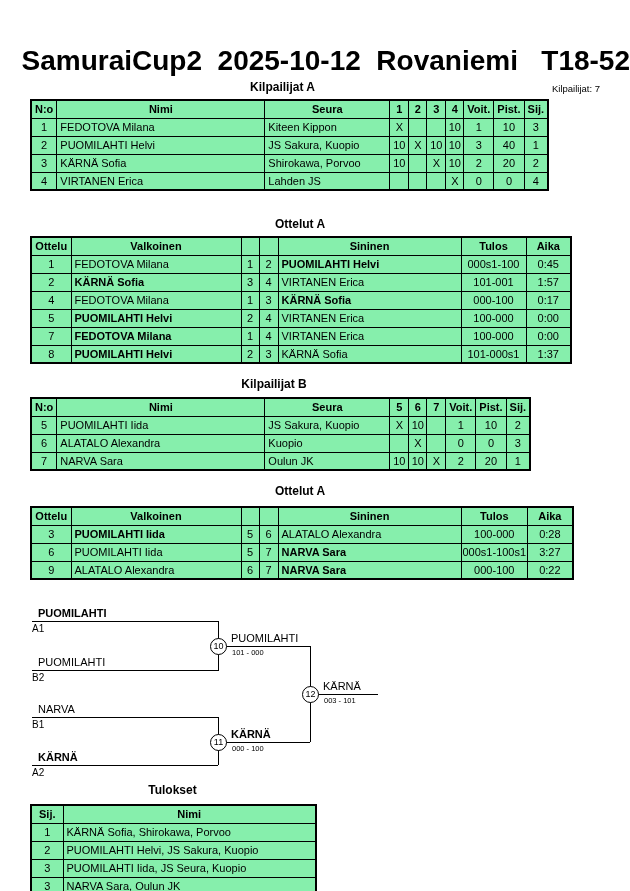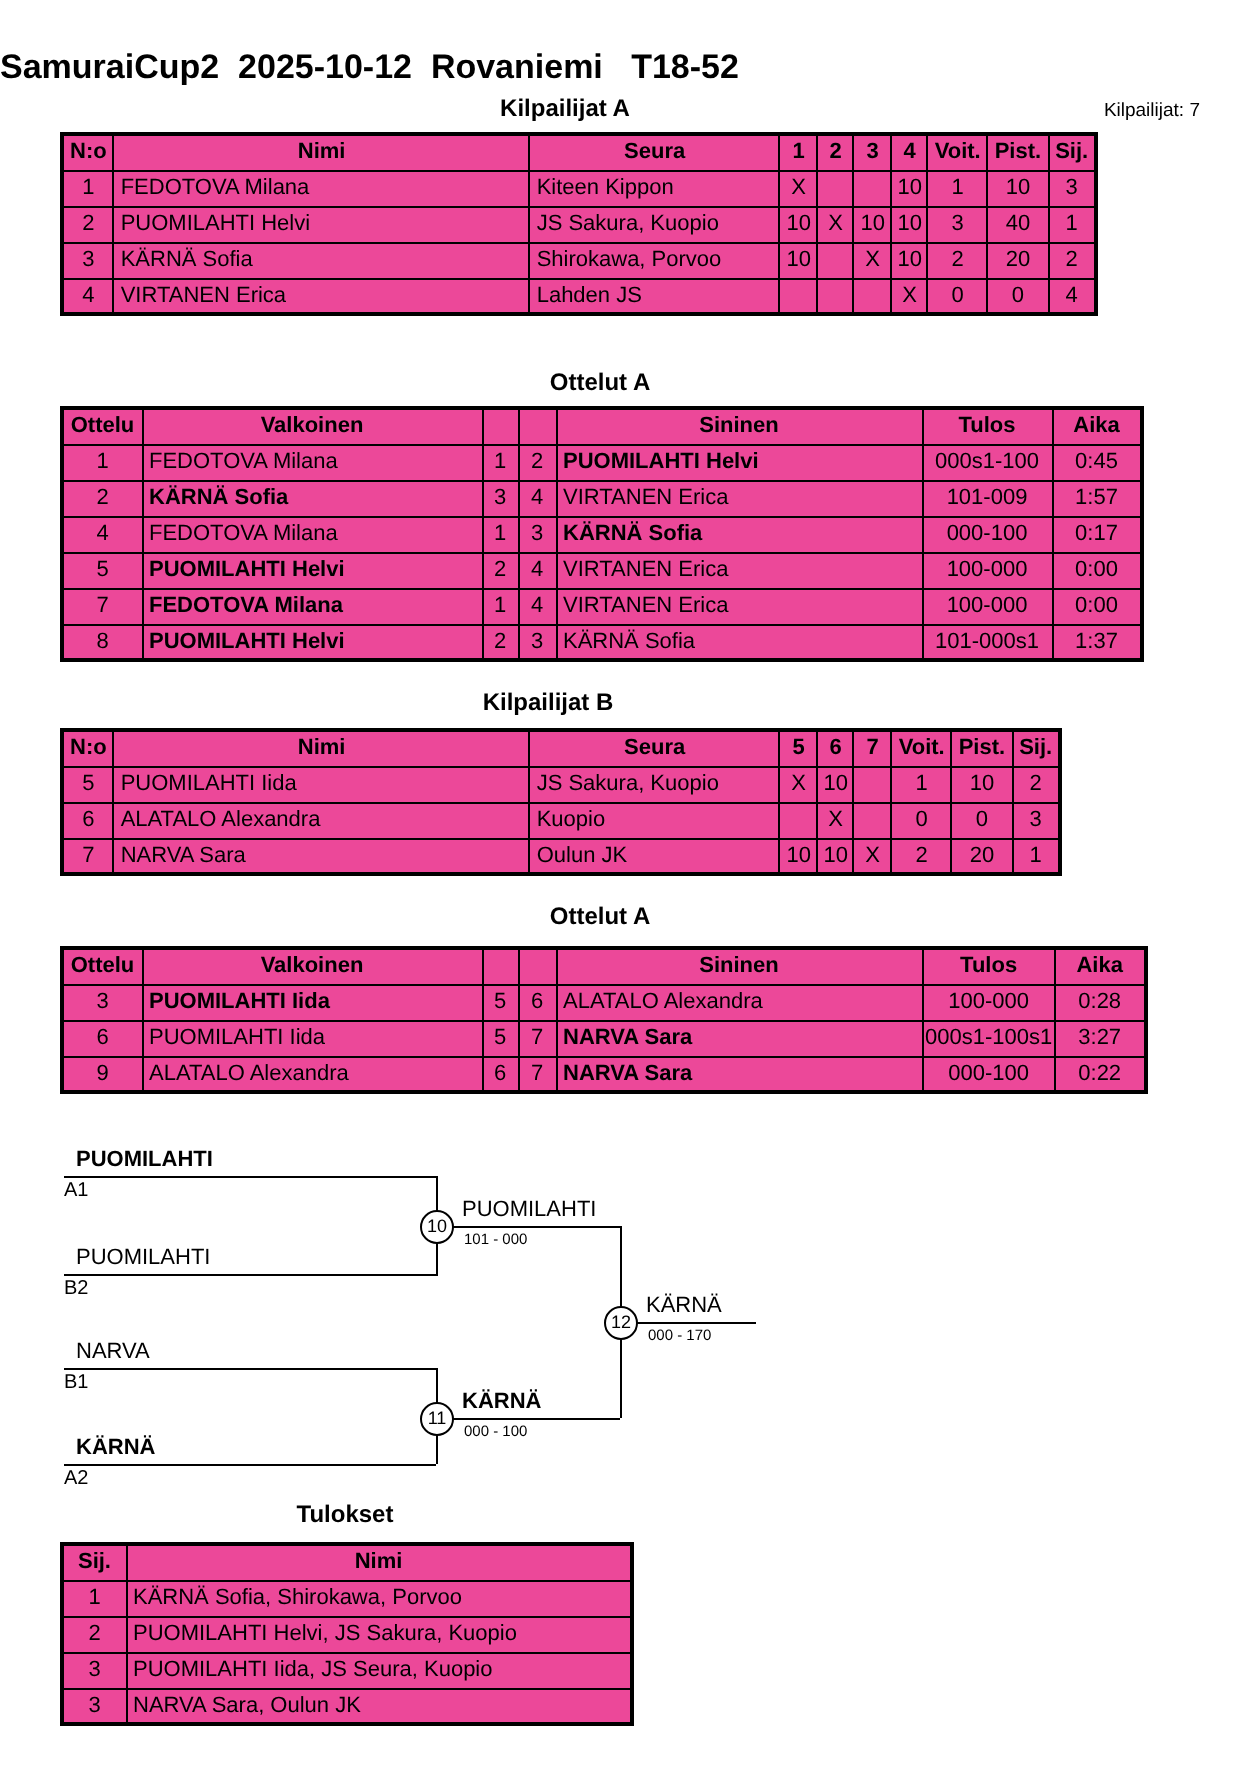--- a/index.html
+++ b/index.html
@@ -1,26 +1,26 @@
 <!DOCTYPE html>
 <html><head>
 <meta charset="utf-8">
 <style>
   *{margin:0;padding:0;box-sizing:border-box}
   html,body{background:#fff}
   body{width:630px;height:891px;color:#000;font-family:"Liberation Sans",sans-serif;font-size:11px;position:relative;overflow:hidden}
-  .title{padding-top:24px;text-align:left;font-size:17px;font-weight:bold;white-space:pre}
+  .title{padding-top:45px;text-align:right;font-size:28px;font-weight:bold;white-space:pre}
   .headwrap{position:relative;width:630px}
   .sechead{display:block;font-size:12px;font-weight:bold;text-align:center}
   .w505{width:505px;margin-left:30px}
   .w540{width:540px;margin-left:30px}
   .w488{width:488px;margin-left:30px}
   .w285{width:285px;margin-left:30px}
   .note{position:absolute;right:30px;top:3px;font-size:9.5px;font-weight:normal}
-  table{border-collapse:collapse;table-layout:fixed;margin-left:30px;border:2px solid #000;background:#ec4899}
+  table{border-collapse:collapse;table-layout:fixed;margin-left:30px;border:2px solid #000;background:#86efac}
   th,td{border:1px solid #000;height:18px;font-size:11px;padding:0 3px;overflow:hidden;white-space:nowrap;text-align:left;vertical-align:middle}
   th{text-align:center;font-weight:bold}
   td.num{text-align:center;padding:0 1px}
   .win{font-weight:bold}
   #head-a{margin-top:3px}
   #table-a{margin-top:5px}
   #head-matches-a{margin-top:26px}
   #table-matches-a{margin-top:5px}
   #head-b{margin-top:13px}
   #table-b{margin-top:6px}
@@ -160,21 +160,21 @@
       <td class="win">PUOMILAHTI Helvi</td>
       <td class="num">000s1-100</td>
       <td class="num">0:45</td>
     </tr>
     <tr>
       <td class="num">2</td>
       <td class="win">KÄRNÄ Sofia</td>
       <td class="num">3</td>
       <td class="num">4</td>
       <td>VIRTANEN Erica</td>
-      <td class="num">101-009</td>
+      <td class="num">101-001</td>
       <td class="num">1:57</td>
     </tr>
     <tr>
       <td class="num">4</td>
       <td>FEDOTOVA Milana</td>
       <td class="num">1</td>
       <td class="num">3</td>
       <td class="win">KÄRNÄ Sofia</td>
       <td class="num">000-100</td>
       <td class="num">0:17</td>
@@ -357,21 +357,21 @@
 
   <div class="b-vline" style="left:188px;top:113px;height:48px"></div>
   <div class="b-hline" style="left:188px;top:138px;width:92px"></div>
   <span class="b-name bold" style="left:201px;top:124px">KÄRNÄ</span>
   <span class="b-score" style="left:202px;top:140px">000 - 100</span>
   <div class="b-circle" style="left:180px;top:130px">11</div>
 
   <div class="b-vline" style="left:280px;top:42px;height:96px"></div>
   <div class="b-hline" style="left:280px;top:90px;width:68px"></div>
   <span class="b-name" style="left:293px;top:76px">KÄRNÄ</span>
-  <span class="b-score" style="left:294px;top:92px">000 - 170</span>
+  <span class="b-score" style="left:294px;top:92px">003 - 101</span>
   <div class="b-circle" style="left:272px;top:82px">12</div>
 </div>
 
 <div class="headwrap" id="head-results">
   <span class="sechead w285">Tulokset</span>
 </div>
 
 <table id="table-results">
   <colgroup>
       <col style="width:32px">

